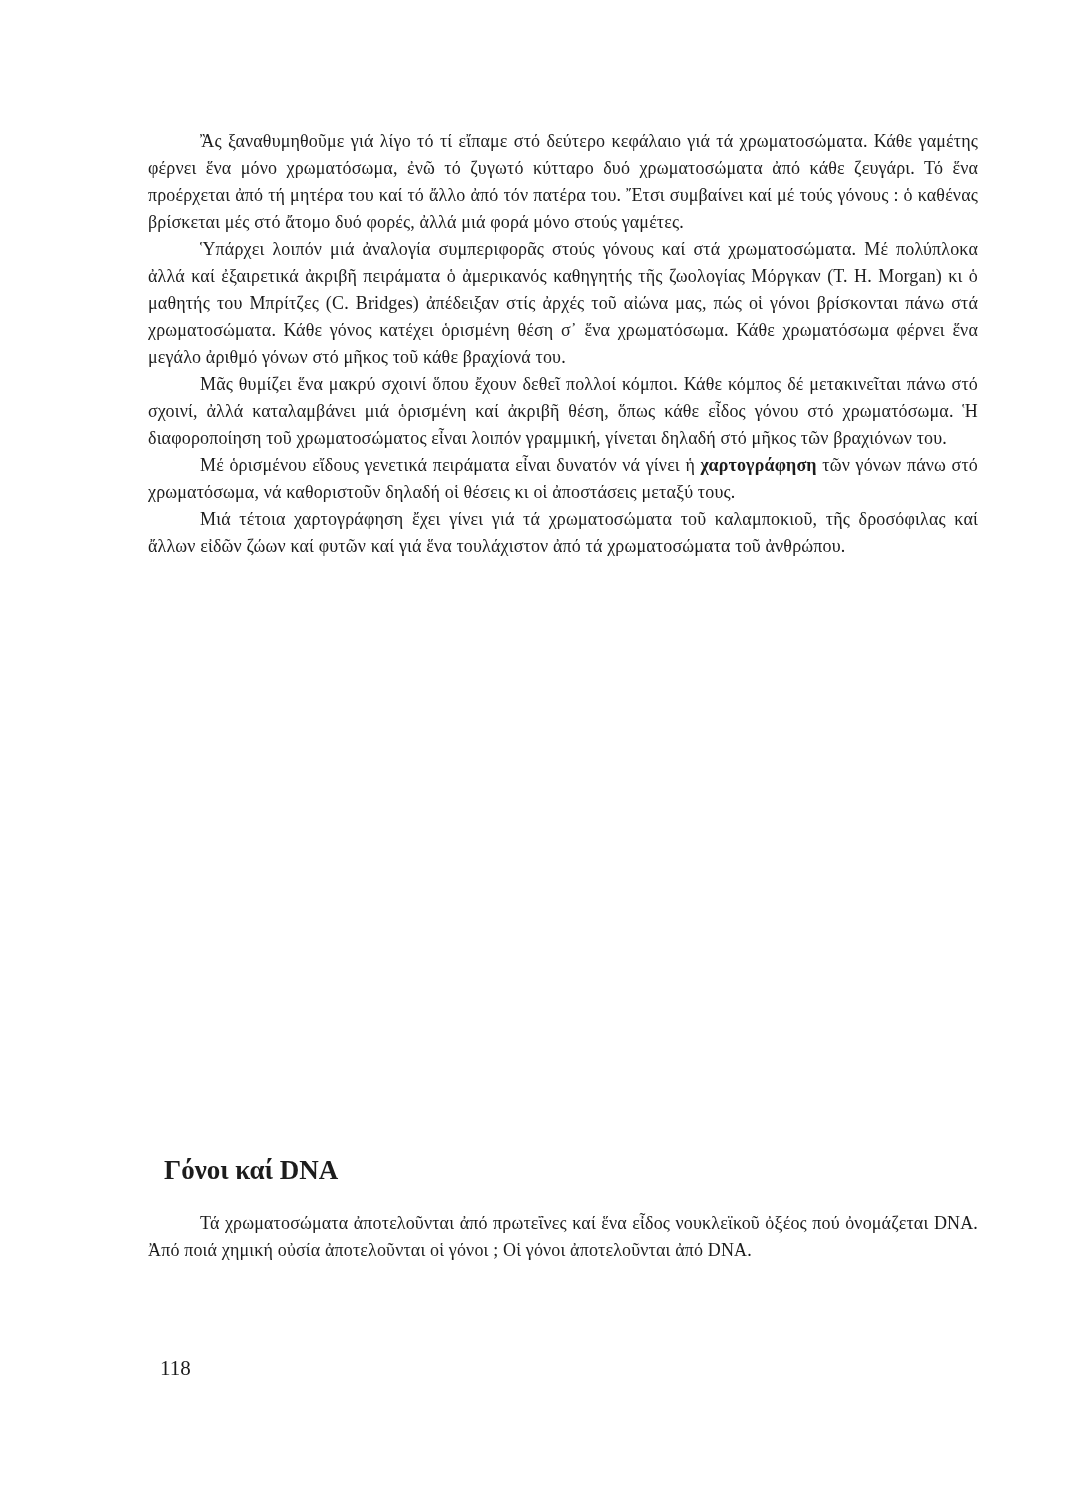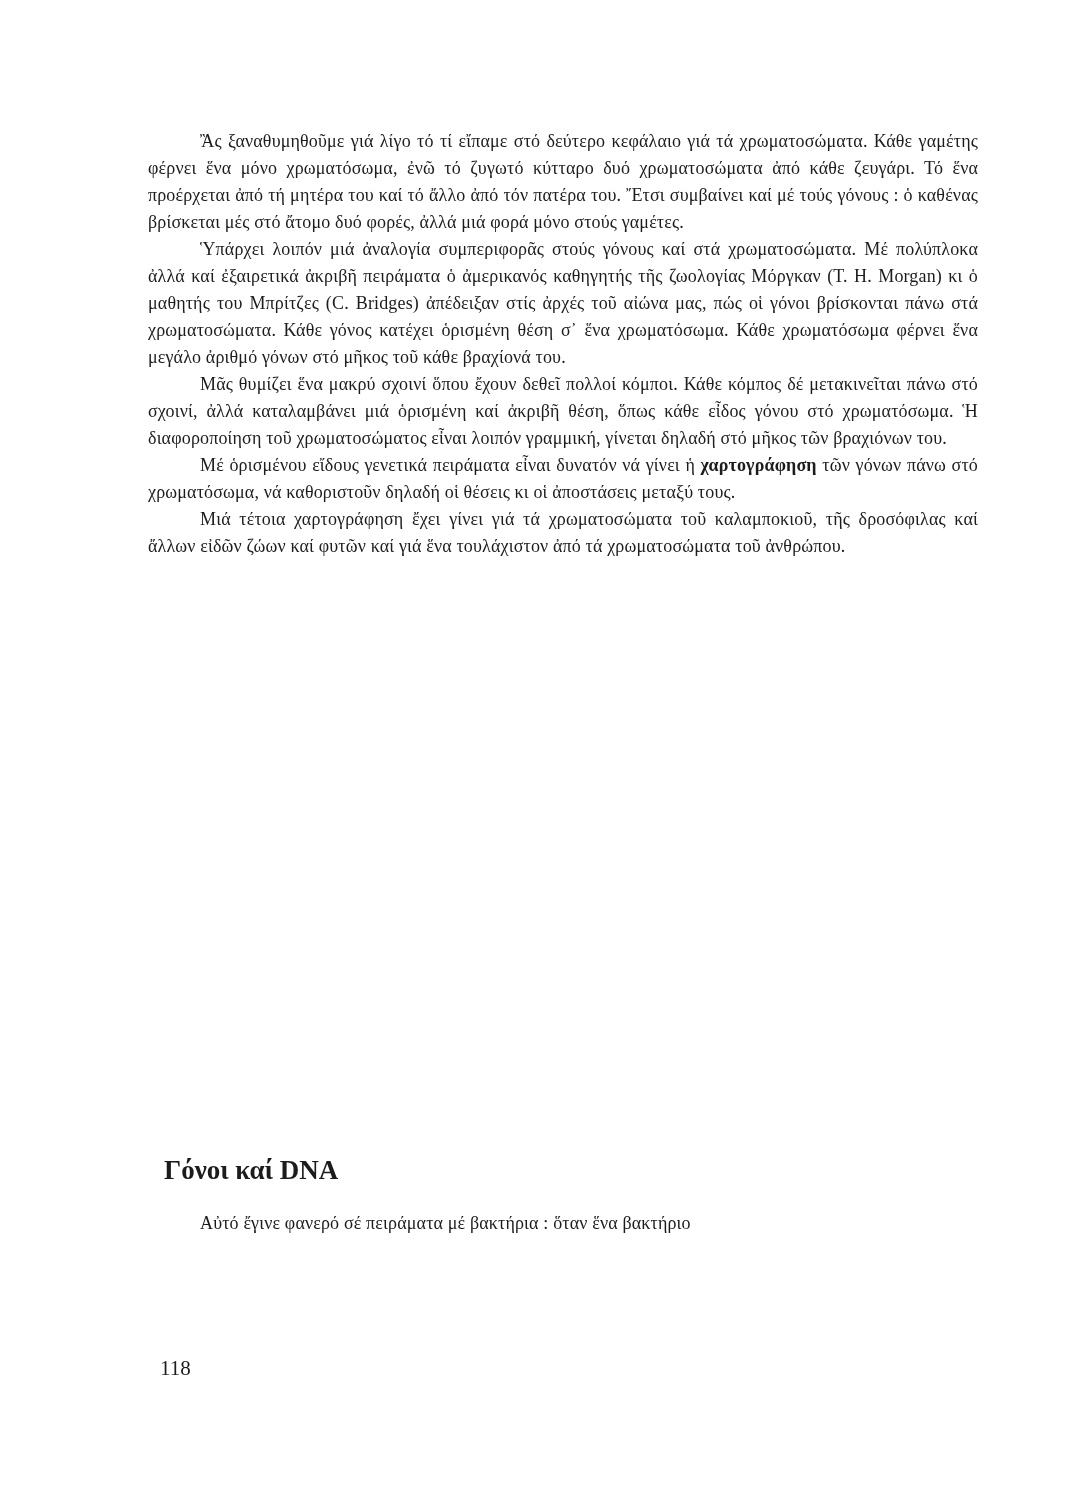--- a/index.html
+++ b/index.html
@@ -67,16 +67,16 @@
   <p class="para">Ἂς ξαναθυμηθοῦμε γιά λίγο τό τί εἴπαμε στό δεύτερο κεφάλαιο γιά τά χρωματοσώματα. Κάθε γαμέτης φέρνει ἕνα μόνο χρωματόσωμα, ἐνῶ τό ζυγωτό κύτταρο δυό χρωματοσώματα ἀπό κάθε ζευγάρι. Τό ἕνα προέρχεται ἀπό τή μητέρα του καί τό ἄλλο ἀπό τόν πατέρα του. Ἔτσι συμβαίνει καί μέ τούς γόνους : ὁ καθένας βρίσκεται μές στό ἄτομο δυό φορές, ἀλλά μιά φορά μόνο στούς γαμέτες.</p>
   <p class="para">Ὑπάρχει λοιπόν μιά ἀναλογία συμπεριφορᾶς στούς γόνους καί στά χρωματοσώματα. Μέ πολύπλοκα ἀλλά καί ἐξαιρετικά ἀκριβῆ πειράματα ὁ ἀμερικανός καθηγητής τῆς ζωολογίας Μόργκαν (T. H. Morgan) κι ὁ μαθητής του Μπρίτζες (C. Bridges) ἀπέδειξαν στίς ἀρχές τοῦ αἰώνα μας, πώς οἱ γόνοι βρίσκονται πάνω στά χρωματοσώματα. Κάθε γόνος κατέχει ὁρισμένη θέση σ᾽ ἕνα χρωματόσωμα. Κάθε χρωματόσωμα φέρνει ἕνα μεγάλο ἀριθμό γόνων στό μῆκος τοῦ κάθε βραχίονά του.</p>
   <p class="para">Μᾶς θυμίζει ἕνα μακρύ σχοινί ὅπου ἔχουν δεθεῖ πολλοί κόμποι. Κάθε κόμπος δέ μετακινεῖται πάνω στό σχοινί, ἀλλά καταλαμβάνει μιά ὁρισμένη καί ἀκριβῆ θέση, ὅπως κάθε εἶδος γόνου στό χρωματόσωμα. Ἡ διαφοροποίηση τοῦ χρωματοσώματος εἶναι λοιπόν γραμμική, γίνεται δηλαδή στό μῆκος τῶν βραχιόνων του.</p>
   <p class="para"><span>Μέ ὁρισμένου εἴδους γενετικά πειράματα εἶναι δυνατόν νά γίνει ἡ </span><span class="bold">χαρτογράφηση</span><span> τῶν γόνων πάνω στό χρωματόσωμα, νά καθοριστοῦν δηλαδή οἱ θέσεις κι οἱ ἀποστάσεις μεταξύ τους.</span></p>
   <p class="para">Μιά τέτοια χαρτογράφηση ἔχει γίνει γιά τά χρωματοσώματα τοῦ καλαμποκιοῦ, τῆς δροσόφιλας καί ἄλλων εἰδῶν ζώων καί φυτῶν καί γιά ἕνα τουλάχιστον ἀπό τά χρωματοσώματα τοῦ ἀνθρώπου.</p>
 </div>
 
 <h2 class="heading">Γόνοι καί DNA</h2>
 
 <div class="section2">
-  <p class="para" style="text-align:left;">Αὐτό ἔγινε φανερό σέ πειράματα μέ βακτήρια : ὅταν ἕνα βακτήριο</p>
+  <p class="para">Τά χρωματοσώματα ἀποτελοῦνται ἀπό πρωτεΐνες καί ἕνα εἶδος νουκλεϊκοῦ ὀξέος πού ὀνομάζεται DNA. Ἀπό ποιά χημική οὐσία ἀποτελοῦνται οἱ γόνοι ; Οἱ γόνοι ἀποτελοῦνται ἀπό DNA.</p>
 </div>
 
 <div class="page-number">118</div>
 
 </body></html>

